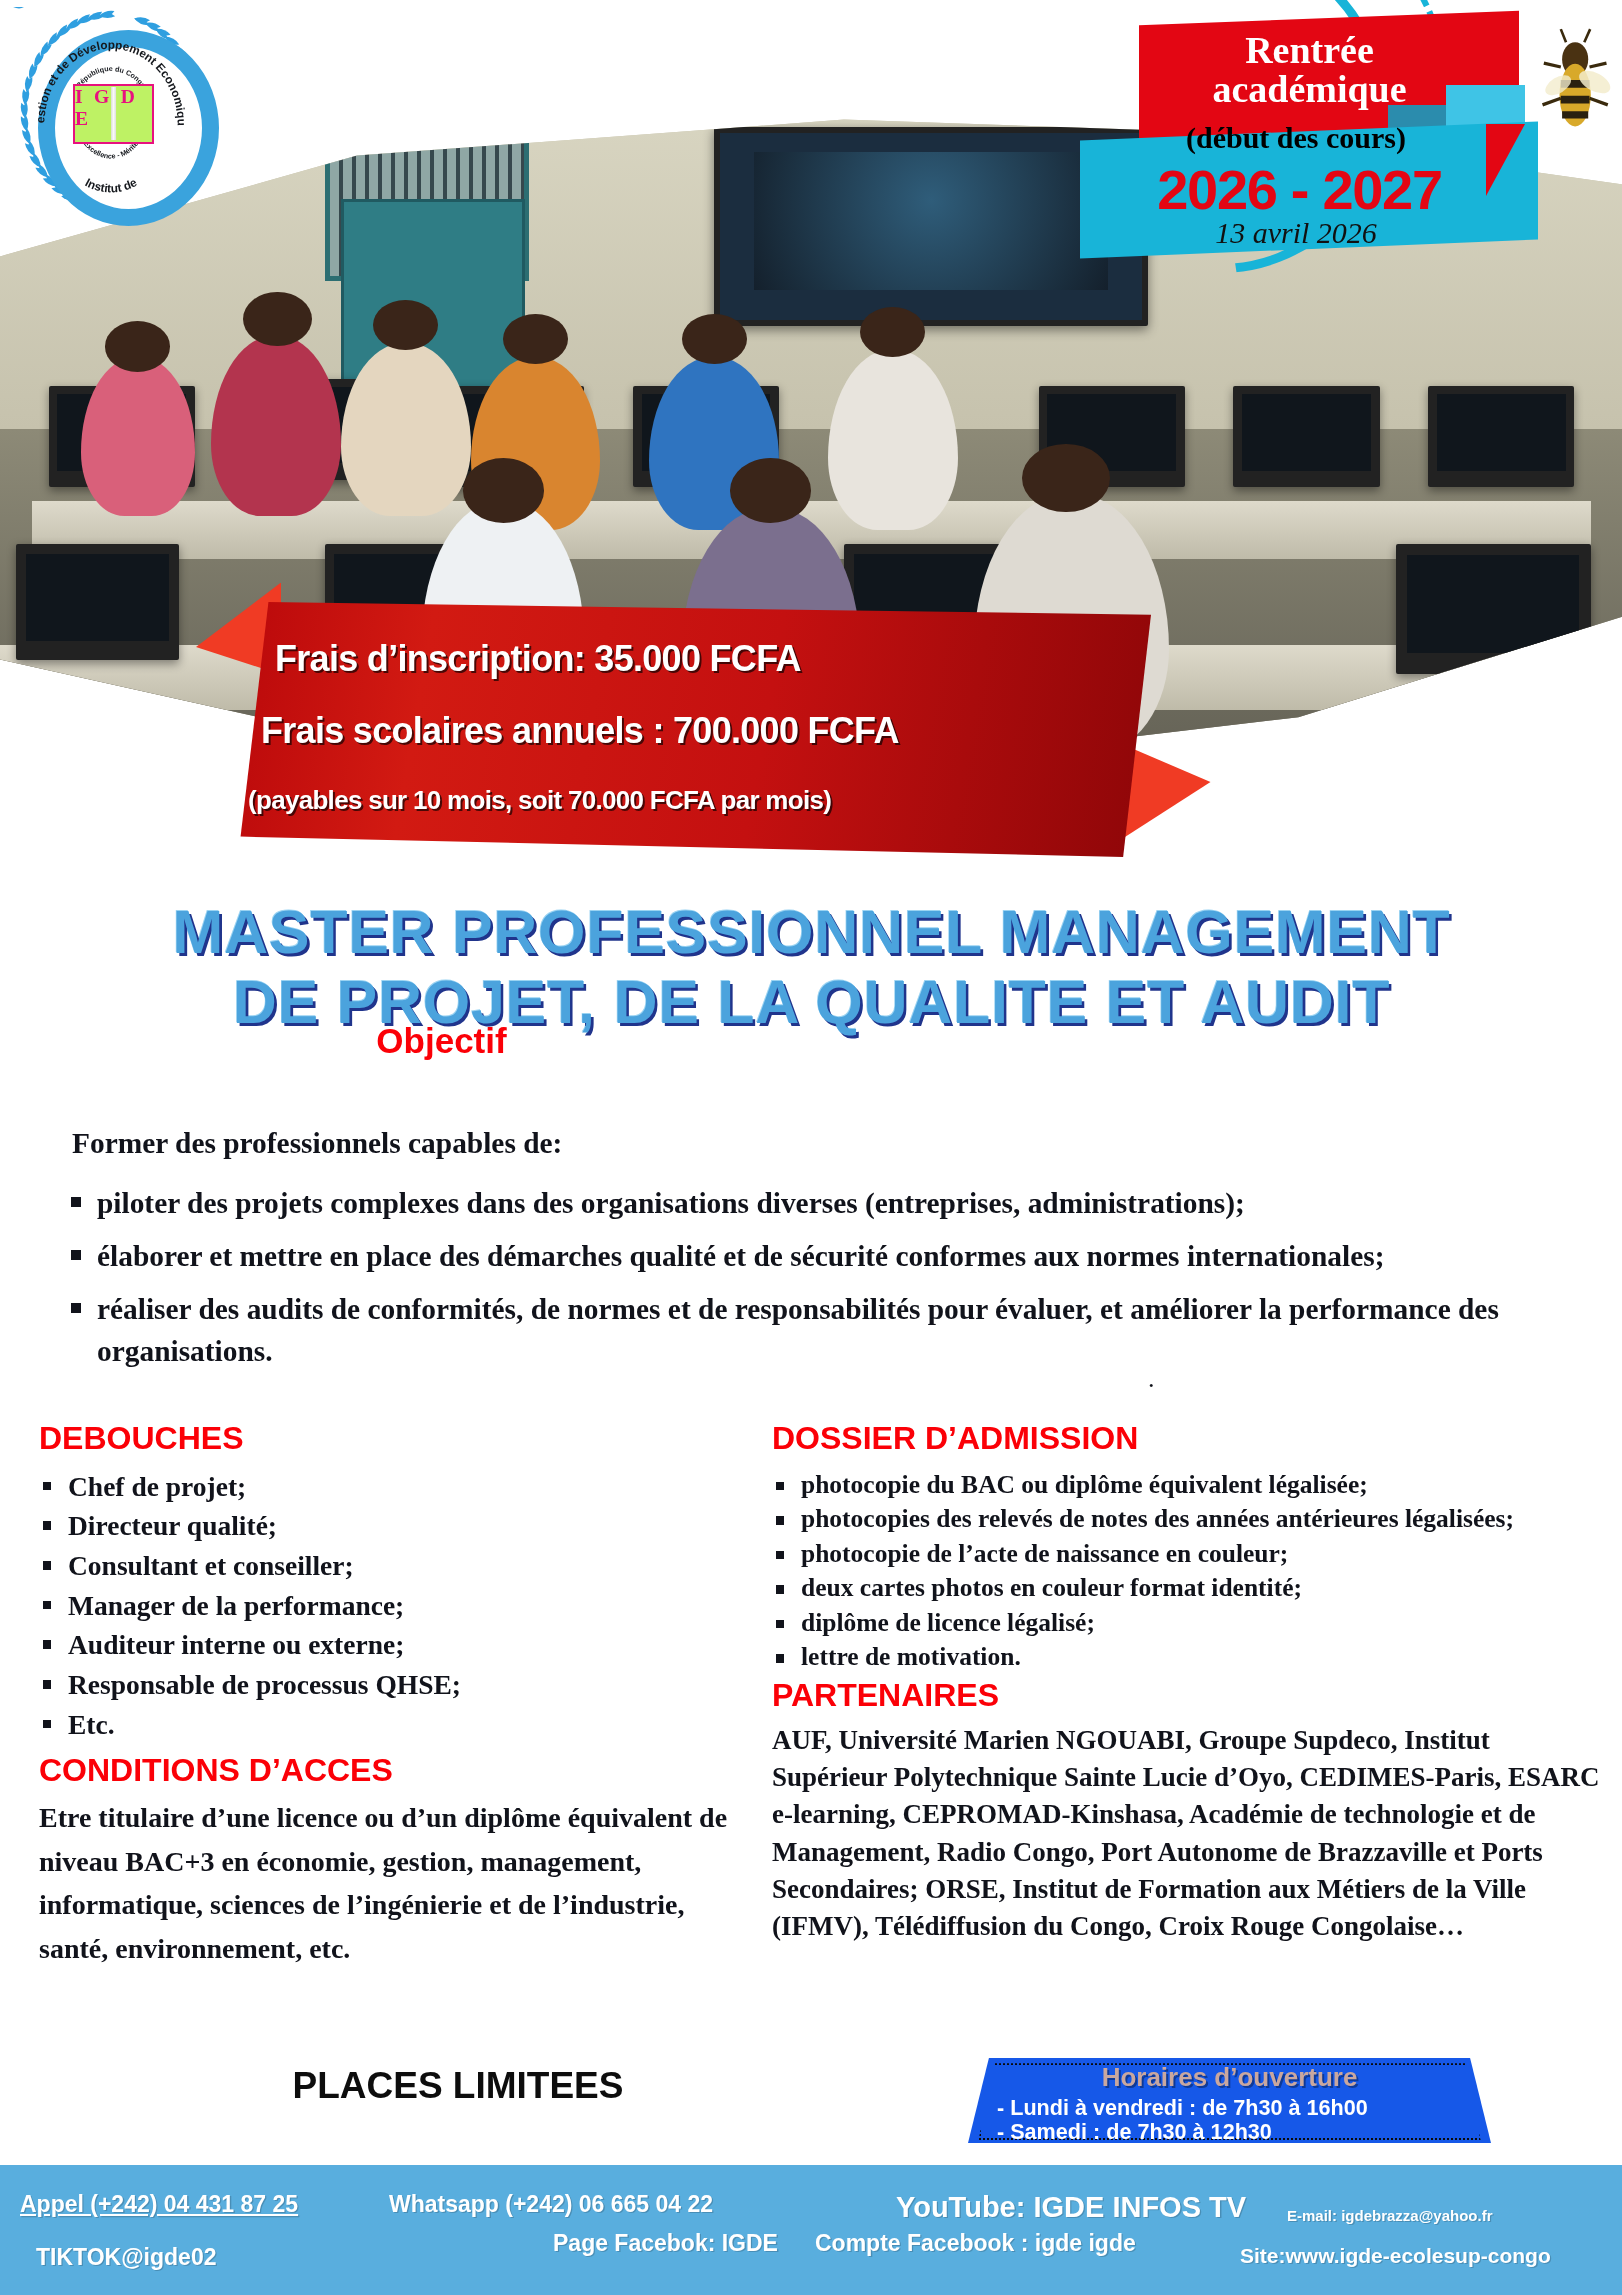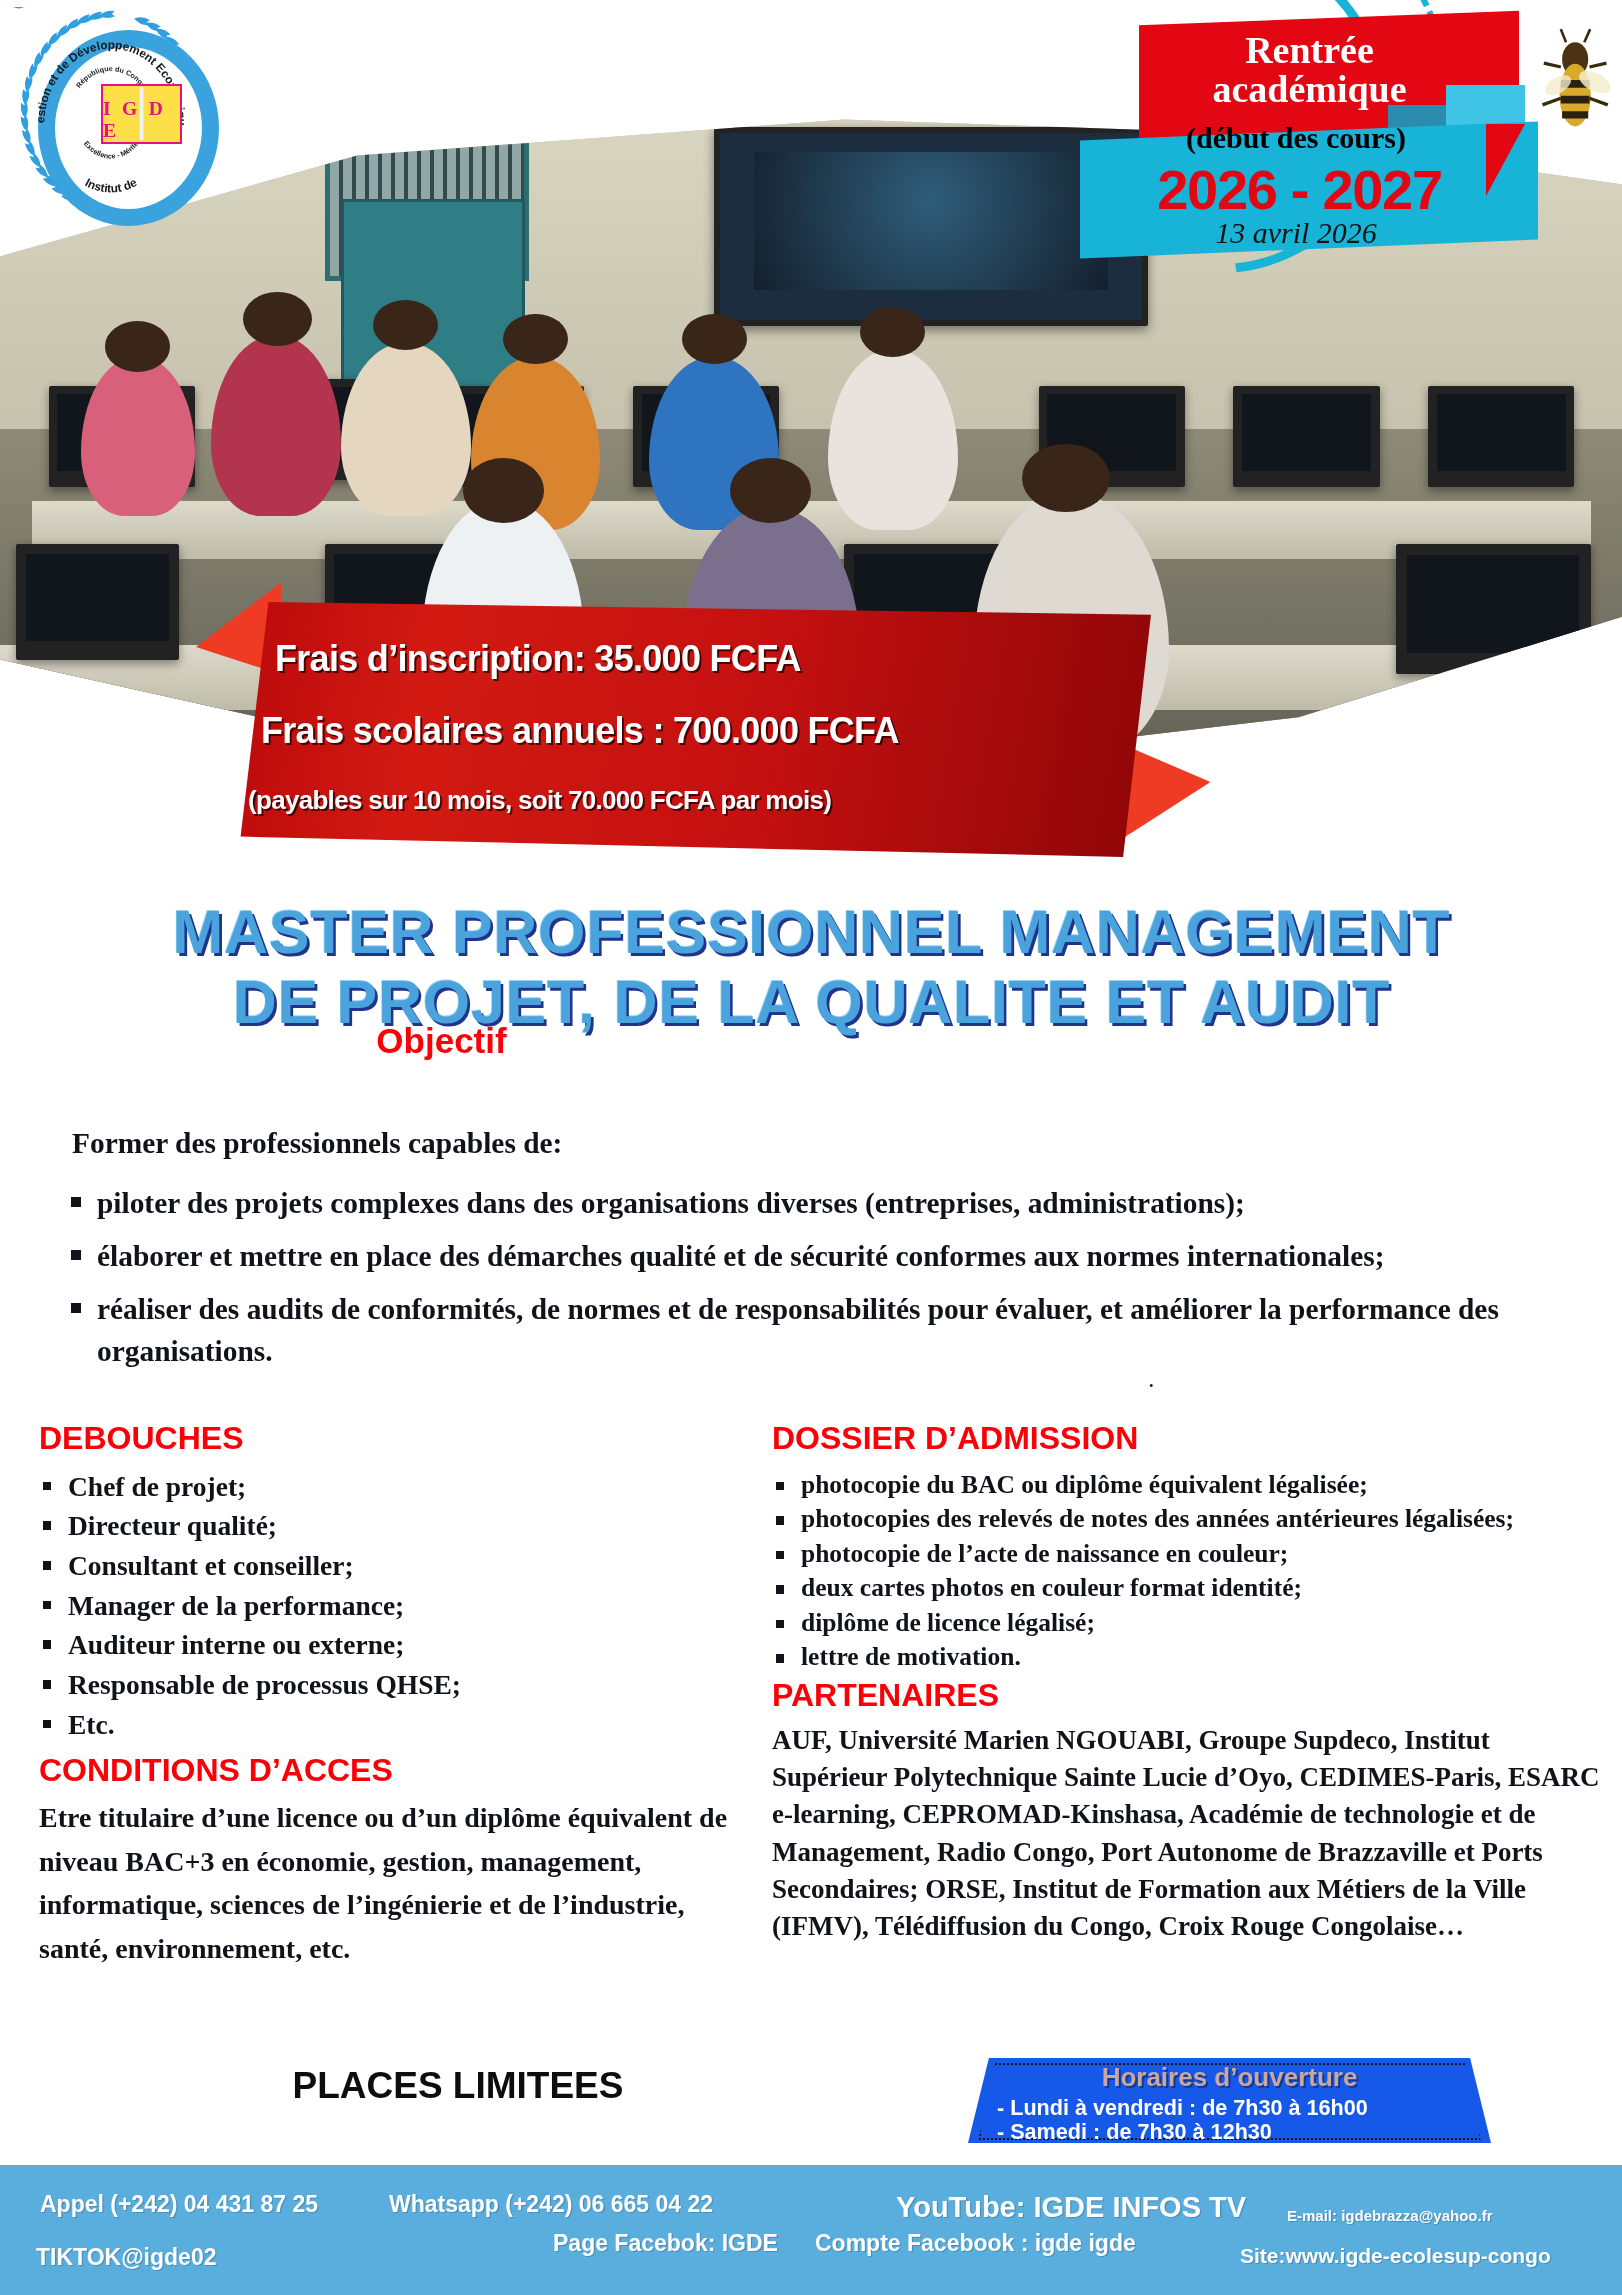--- a/index.html
+++ b/index.html
@@ -36,21 +36,21 @@
   .head{position:absolute;border-radius:50%;background:#3a2519;}
   .desk{position:absolute;background:linear-gradient(180deg,#dedacb,#bfbba9);}
 
   
   #logo{position:absolute;left:13px;top:6.5px;width:196px;height:209px;}
   #logo .ring{position:absolute;left:25px;top:23.6px;width:147px;height:162px;
         border-radius:50%;border:17px solid #3aa3dd;background:#fff;}
   #logo .inner{position:absolute;left:51px;top:51px;width:94px;height:107px;
         border-radius:50%;background:#fff;}
   #logo .book{position:absolute;left:60px;top:77px;width:77px;height:56px;
-        border:2.6px solid #e8117f;background:#fde047;display:flex;align-items:flex-end;justify-content:center;margin-left:28px;}
+        border:2.6px solid #e8117f;background:#bef264;display:flex;align-items:flex-start;justify-content:center;}
   #logo .book span{font-family:"Liberation Serif",serif;color:#e8117f;font-weight:bold;
         font-size:19.6px;letter-spacing:3.3px;}
   #logo .book:before{content:"";position:absolute;left:50%;top:1.3px;bottom:1.3px;width:5.9px;
         transform:translateX(-50%);background:linear-gradient(90deg,#ddd,#fafafa,#ddd);}
   .arc-text{position:absolute;left:0;top:0;width:196px;height:209px;}
   .arc-text text{font-family:"Liberation Sans",sans-serif;font-weight:bold;fill:#15181d;}
   .laurel{position:absolute;left:0;top:0;}
 
   
   #rentree{position:absolute;left:1080px;top:0px;width:543px;height:275px;}
@@ -137,21 +137,21 @@
        font-family:"Liberation Sans",sans-serif;font-weight:bold;font-size:26px;color:#c9a79f;
        text-shadow:2px 2px 0 rgba(0,0,0,.35);}
   .hz-l1,.hz-l2{position:absolute;left:29px;color:#fff;font-family:"Liberation Sans",sans-serif;
        font-weight:bold;font-size:21.6px;}
   .hz-l1{top:37px;} .hz-l2{top:61px;}
 
   
   #footer{position:absolute;left:0;top:2165px;width:1623px;height:131px;background:#59aede;}
   #footer div{position:absolute;color:#fff;font-family:"Liberation Sans",sans-serif;
        font-weight:bold;white-space:nowrap;text-shadow:1.3px 1.3px 0 rgba(0,0,0,.18);}
-  .f-appel{left:40px;top:26px;font-size:23px;}
+  .f-appel{left:20px;top:26px;font-size:23px;text-decoration:underline;}
   .f-tiktok{left:36px;top:79px;font-size:23px;}
   .f-whats{left:389px;top:26px;font-size:23px;}
   .f-fbpage{left:553px;top:65px;font-size:23px;}
   .f-fbcompte{left:815px;top:65px;font-size:23px;}
   .f-addr{left:445px;top:103px;font-size:23px;}
   .f-yt{left:896px;top:26px;font-size:29px;}
   .f-mail{left:1243px;top:42px;font-size:15px;margin-left:44px;}
   .f-site{left:1240px;top:79px;font-size:21px;}
 </style>
 </head>

